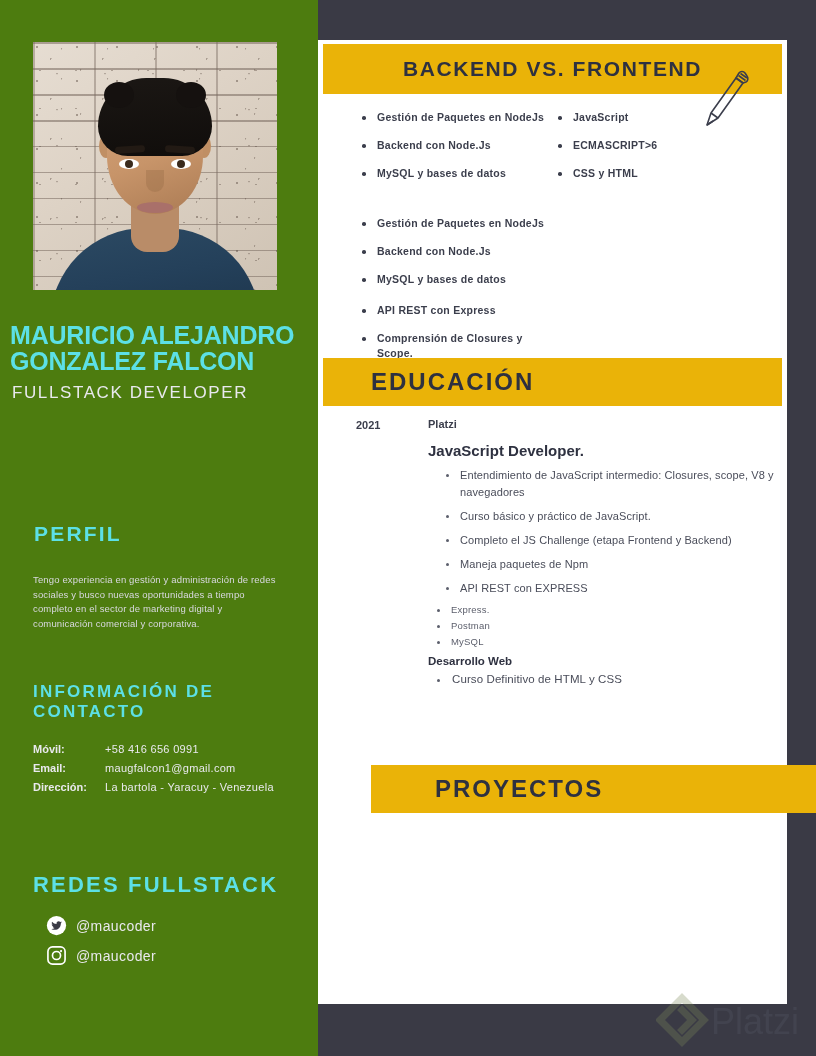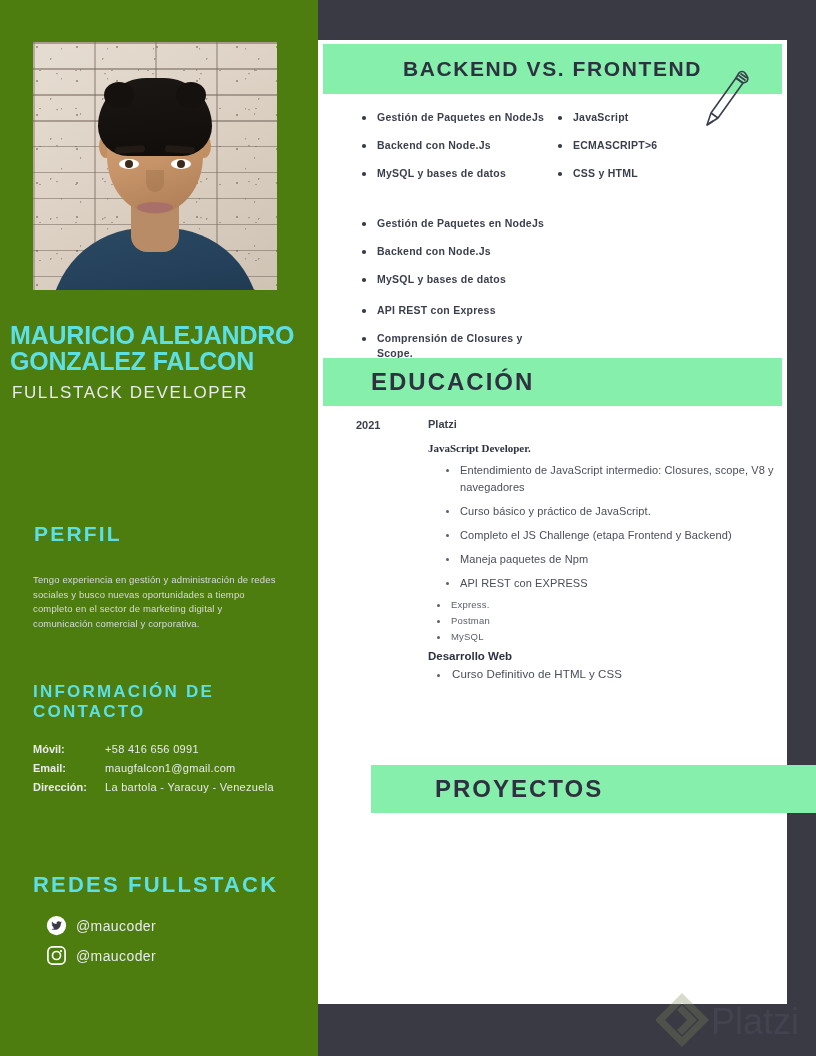--- a/index.html
+++ b/index.html
@@ -119,21 +119,21 @@
   .social-row{display:flex;align-items:center;margin-bottom:9px;}
   .social-icon{width:21px;height:21px;margin-right:9px;flex:none;}
   .social-handle{color:#e9e9ee;font-size:14px;letter-spacing:.4px;}
 
   
   .right-col{
     position:absolute;left:318px;top:40px;width:469px;height:964px;
     background:#ffffff;
   }
   .bar{
-    background:#86efac;color:#2e3140;font-weight:bold;
+    background:#eab308;color:#2e3140;font-weight:bold;
     display:flex;align-items:center;
   }
   #bar-backend{
     position:absolute;left:5px;top:4px;width:459px;height:50px;
     justify-content:center;font-size:21px;letter-spacing:1.6px;
   }
   #bar-educacion{
     position:absolute;left:5px;top:318px;width:459px;height:48px;
     padding-left:48px;font-size:24px;letter-spacing:2px;box-sizing:border-box;
   }
@@ -159,21 +159,21 @@
   .skill-group.tight{margin-top:16px;}
 
   .pen-icon{position:absolute;right:34px;top:25px;width:58px;height:70px;}
 
   
   .edu-body{position:absolute;left:0;top:378px;width:469px;}
   .edu-row{display:flex;padding-left:38px;}
   .edu-year{width:72px;flex:none;font-size:11px;font-weight:bold;color:#3b3e4c;padding-top:1px;}
   .edu-main{width:348px;}
   .edu-org{font-size:11px;font-weight:bold;color:#3b3e4c;margin-bottom:12px;}
-  .edu-title{font-size:11px;font-weight:bold;color:#2e3140;margin-bottom:8px;font-family:Liberation Serif, serif;}
+  .edu-title{font-size:15px;font-weight:bold;color:#2e3140;margin-bottom:8px;}
   ul.edu-ul{list-style:none;margin:0 0 0 16px;padding:0;}
   ul.edu-ul li{
     position:relative;padding-left:16px;margin-bottom:7px;
     font-size:11px;color:#4a4d5a;line-height:17px;letter-spacing:.1px;
   }
   ul.edu-ul li:before{
     content:"";position:absolute;left:2px;top:7px;width:3px;height:3px;
     border-radius:50%;background:#5c5f6c;
   }
   .sub-head{font-size:11.5px;font-weight:bold;color:#2e3140;margin:22px 0 7px 0;}

